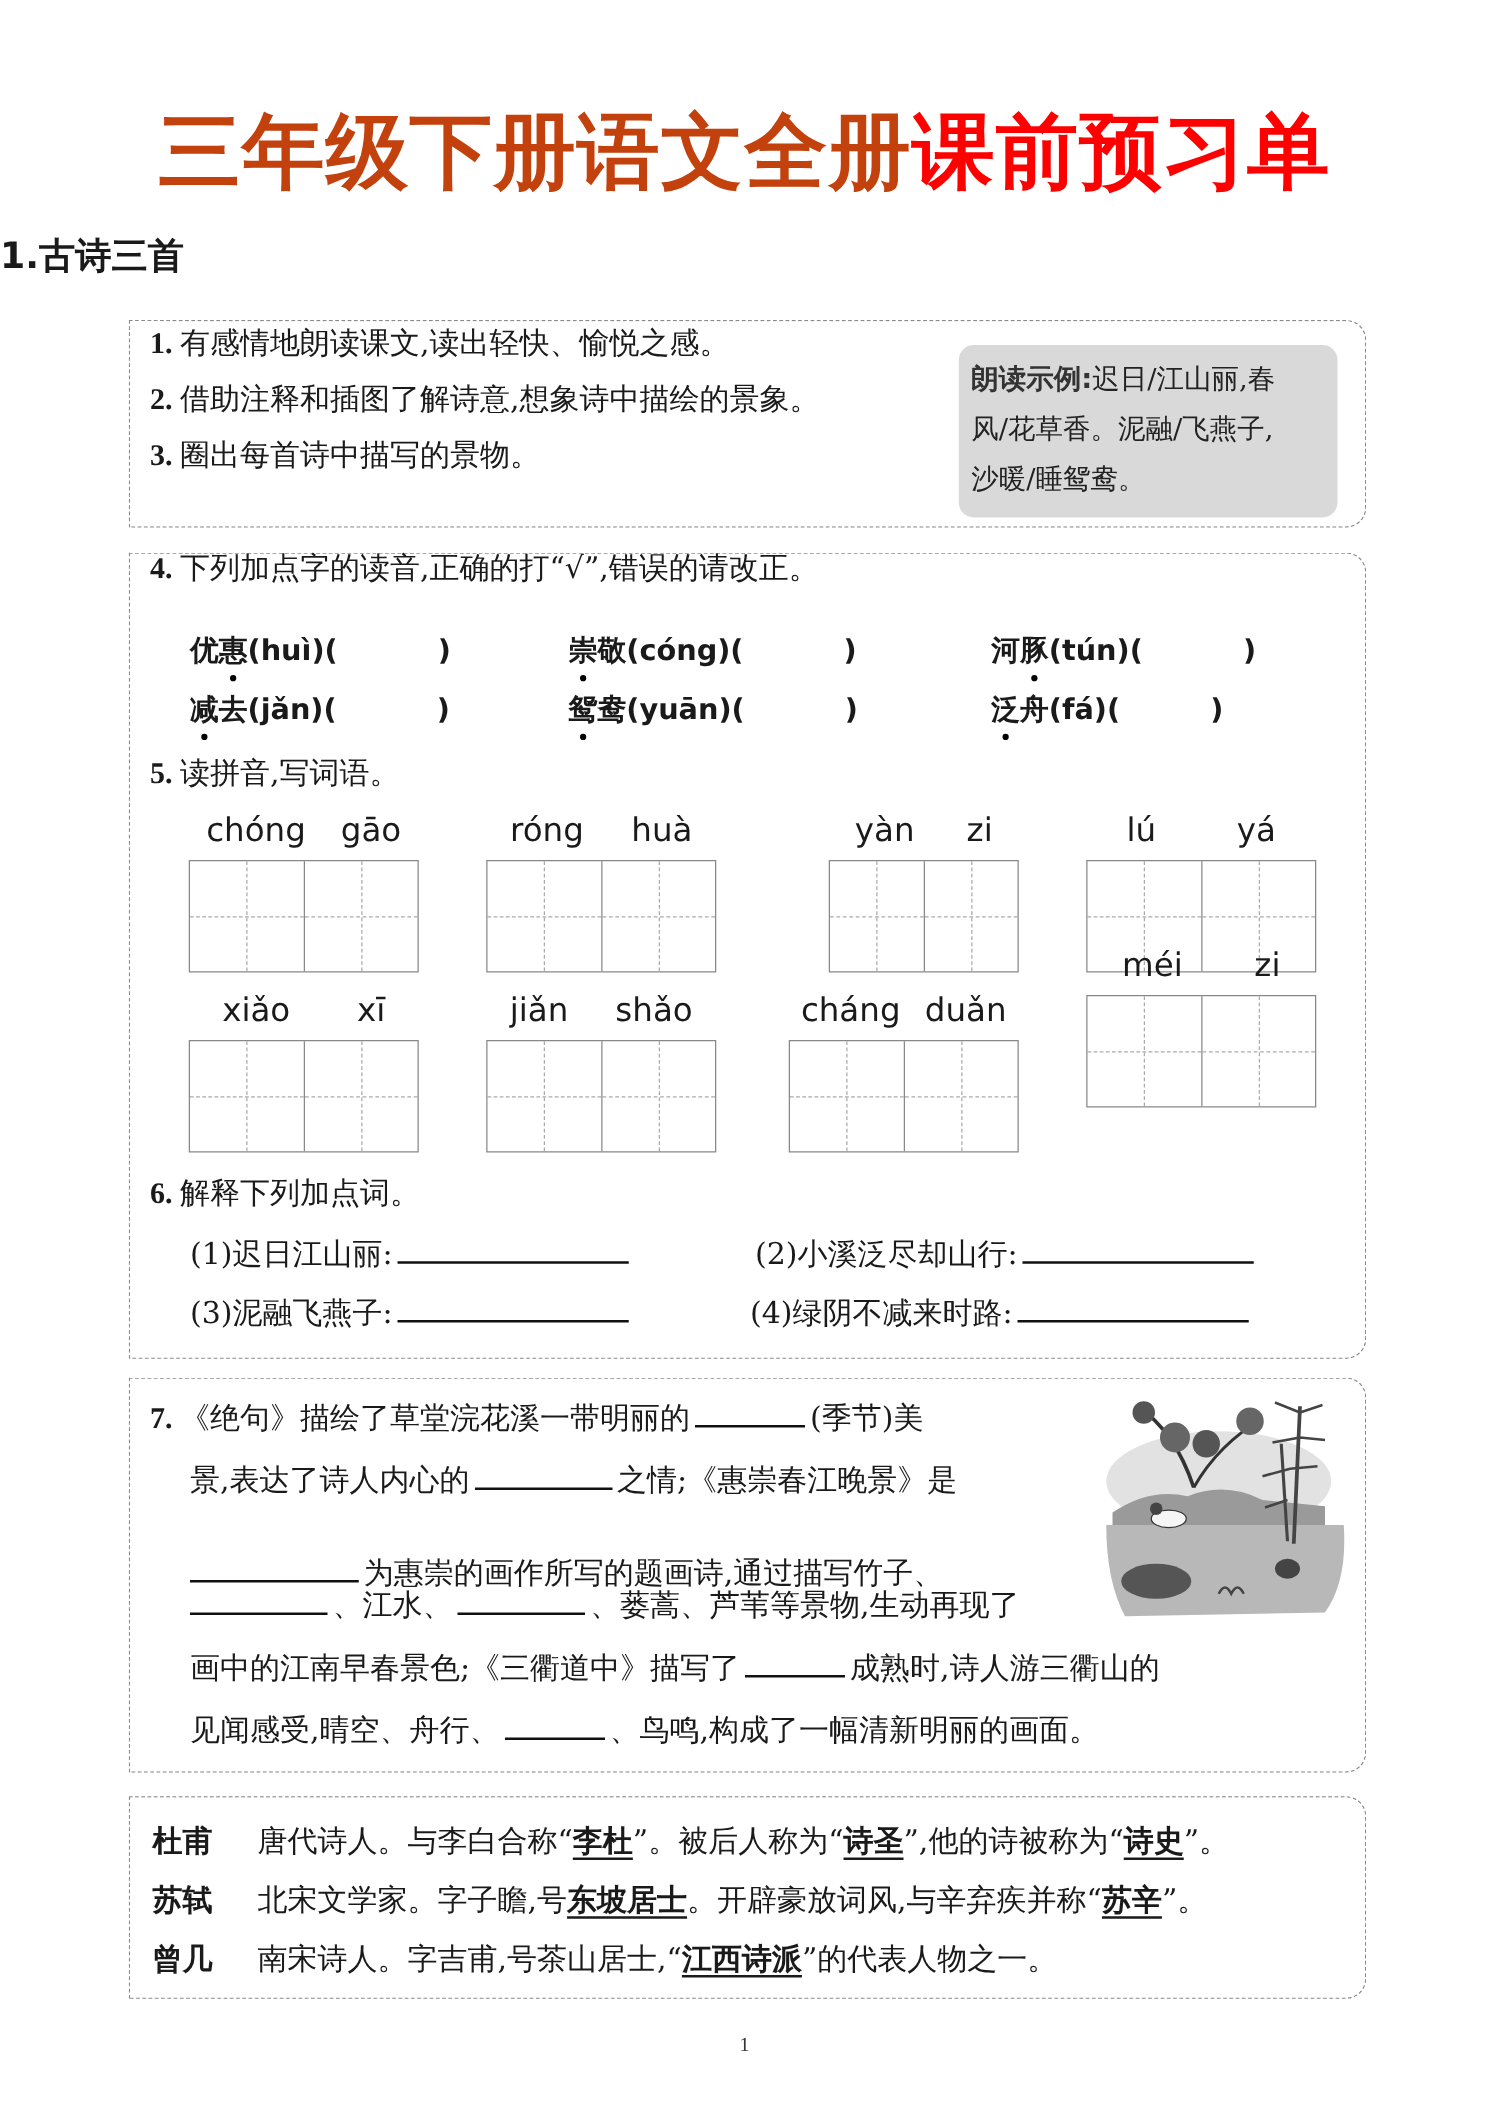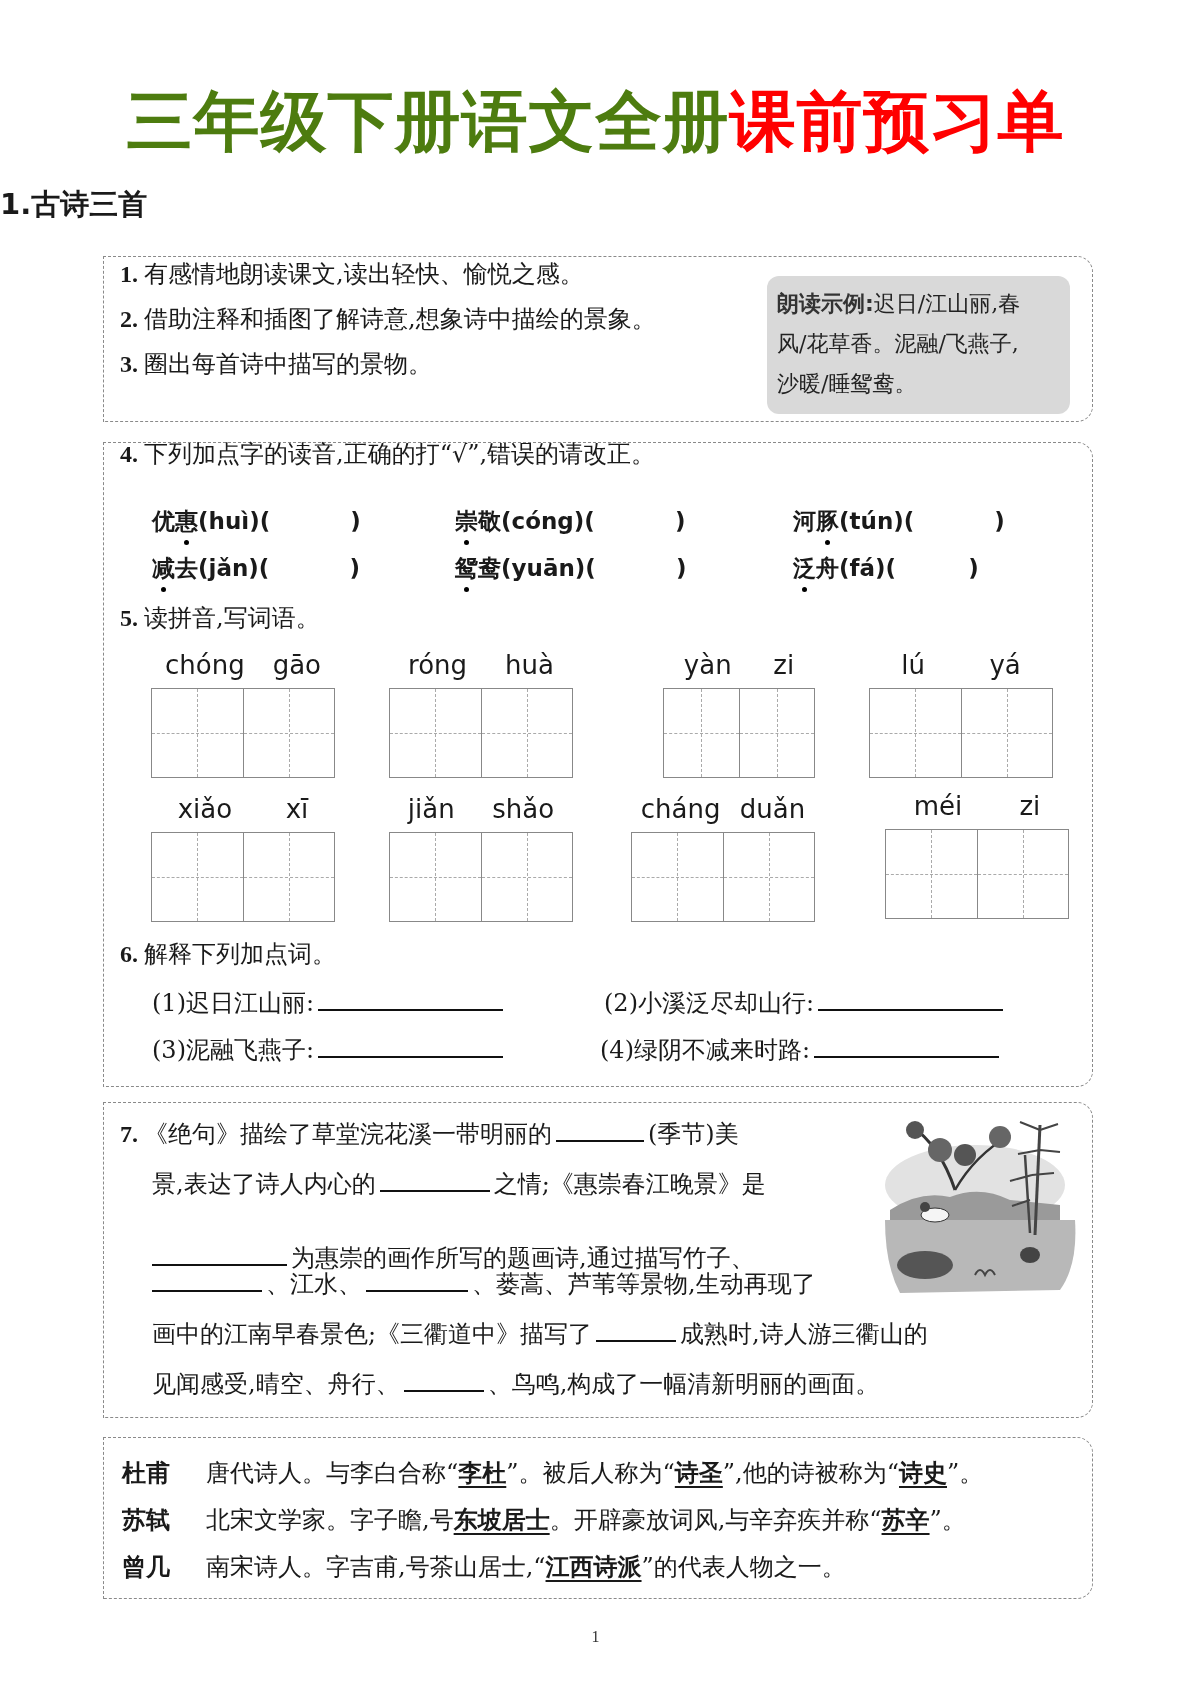--- a/index.html
+++ b/index.html
@@ -1,20 +1,20 @@
 <!DOCTYPE html>
 <html><head>
 <meta charset="utf-8">
 <style>
   * { box-sizing: border-box; margin: 0; padding: 0; }
   html, body { width: 1191px; height: 1684px; background: #ffffff; }
   body { position: relative; font-family: "DejaVu Serif", "Liberation Serif", serif; color: #1a1a1a; overflow: hidden; }
 
   .title { position: absolute; left: 0; top: 82px; width: 1191px; text-align: center; font-family: "DejaVu Sans", "Liberation Sans", sans-serif; font-weight: bold; font-size: 66px; letter-spacing: 1px; line-height: 80px; }
-  .title .black { color: #4d7c0f; }
+  .title .black { color: #c2410c; }
   .title .red { color: #ff0000; }
   .subtitle { position: absolute; left: 0; top: 184px; width: 1191px; font-family: "DejaVu Sans", "Liberation Sans", sans-serif; font-weight: bold; font-size: 29px; line-height: 40px; }
 
   .box { position: absolute; left: 103px; width: 990px; border: 1.5px dashed #8a8a8a; border-radius: 0 16px 16px 0; background: #fff; }
   .box1 { top: 256px; height: 166px; }
   .box2 { top: 442px; height: 645px; }
   .box3 { top: 1102px; height: 316px; }
   .box4 { top: 1437px; height: 162px; }
 
   .line { position: absolute; font-size: 24px; line-height: 32px; white-space: nowrap; }
@@ -164,21 +164,21 @@
 <div class="grid-group" style="left:631px; top:792px;">
   <div class="grid-pinyin">
       <span>cháng</span>
       <span>duǎn</span>
     </div>
   <div class="grid">
       <div class="cell"></div>
       <div class="cell"></div>
     </div>
 </div>
-<div class="grid-group" style="left:869px; top:789px;margin-left:16px;">
+<div class="grid-group" style="left:869px; top:756px;">
   <div class="grid-pinyin">
       <span>méi</span>
       <span>zi</span>
     </div>
   <div class="grid">
       <div class="cell"></div>
       <div class="cell"></div>
     </div>
 </div>
 

